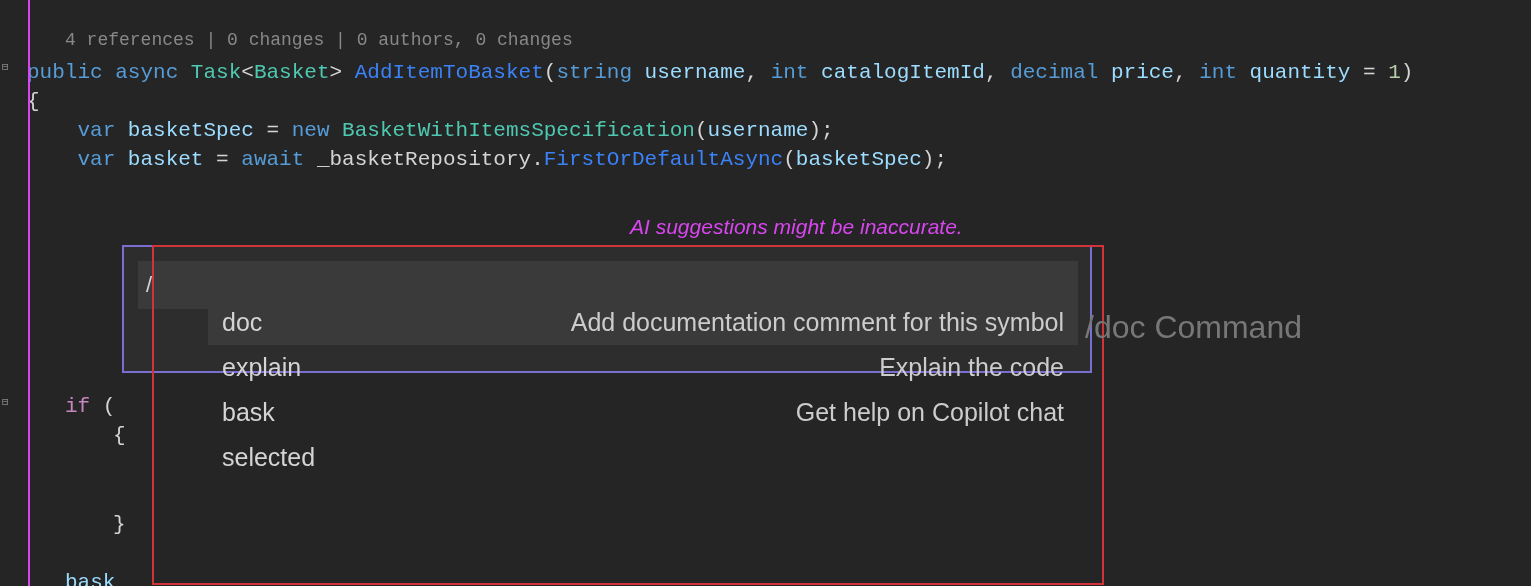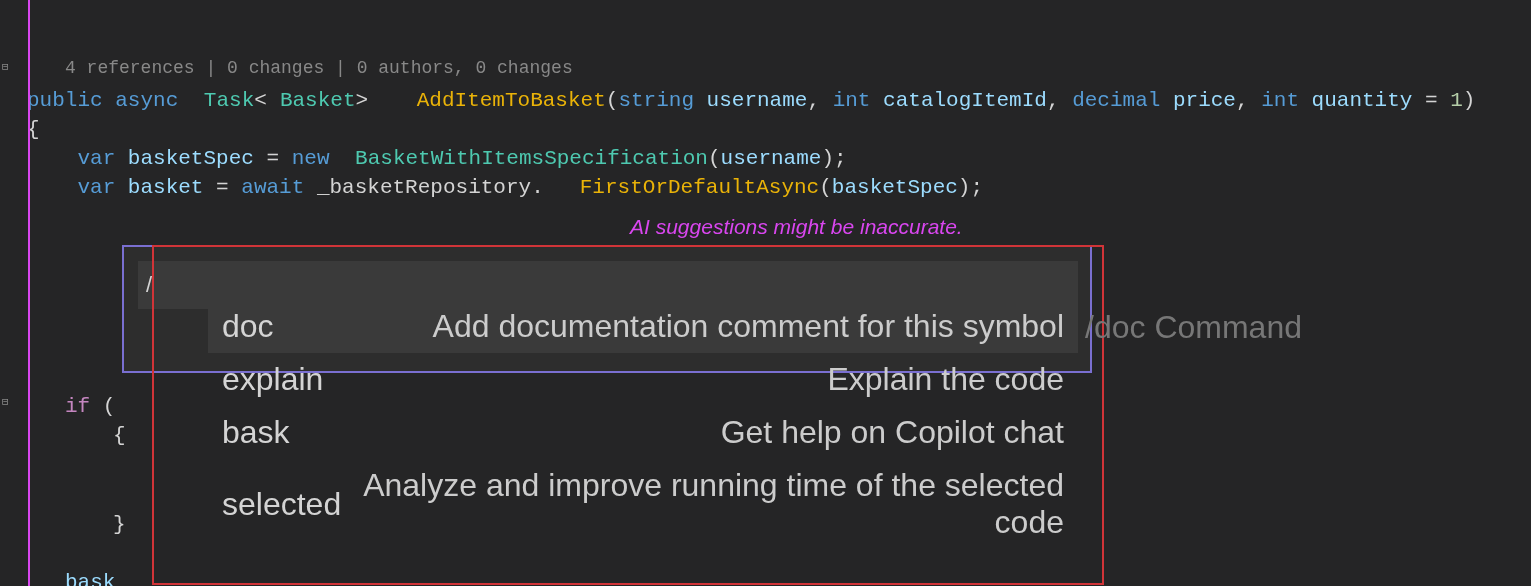--- a/index.html
+++ b/index.html
@@ -33,32 +33,31 @@
       font-size: 11px;
       cursor: pointer;
     }
     .collapse-1 { top: 60px; }
     .collapse-2 { top: 395px; }
     .code-lens {
       color: #888;
       font-size: 18px;
       margin-left: 65px;
       margin-bottom: 8px;
-      margin-top: 28px;
     }
     .code-line {
       display: flex;
       padding-left: 27px;
       font-size: 21px;
       line-height: 29px;
       white-space: pre;
     }
     .kw-blue { color: #569cd6; }
-    .kw-type { color: #4ec9b0; margin-left: 13px; }
-    .kw-method { color: #eab308; margin-left: 36px; }
+    .kw-type { color: #4ec9b0; }
+    .kw-method { color: #3b82f6; }
     .kw-param { color: #9cdcfe; }
     .kw-number { color: #b5cea8; }
     .kw-plain { color: #d4d4d4; }
 
     .ai-notice {
       position: absolute;
       top: 215px;
       left: 630px;
       color: #d946ef;
       font-family: 'Segoe UI', sans-serif;
@@ -99,21 +98,21 @@
       border: 2px solid #d13438;
       pointer-events: none;
     }
 
     .suggestion-list {
       position: absolute;
       top: 300px;
       left: 208px;
       width: 870px;
       font-family: 'Segoe UI', sans-serif;
-      font-size: 32px;
+      font-size: 25px;
     }
     .suggestion-item {
       display: flex;
       justify-content: space-between;
       align-items: center;
       padding: 8px 14px;
       color: #d4d4d4;
       cursor: pointer;
     }
     .suggestion-item.selected {
@@ -189,18 +188,17 @@
       <div class="suggestion-item">
         <span class="suggestion-cmd">explain</span>
         <span class="suggestion-desc">Explain the code</span>
       </div>
       <div class="suggestion-item">
         <span class="suggestion-cmd">bask</span>
         <span class="suggestion-desc">Get help on Copilot chat</span>
       </div>
       <div class="suggestion-item">
         <span class="suggestion-cmd">selected</span>
-        <span class="suggestion-desc">Analyze and improve running time of the selected code</span>
       </div>
     </div>
 
   <div class="tooltip-hint">/doc Command</div>
 </div>
 
 </body></html>

